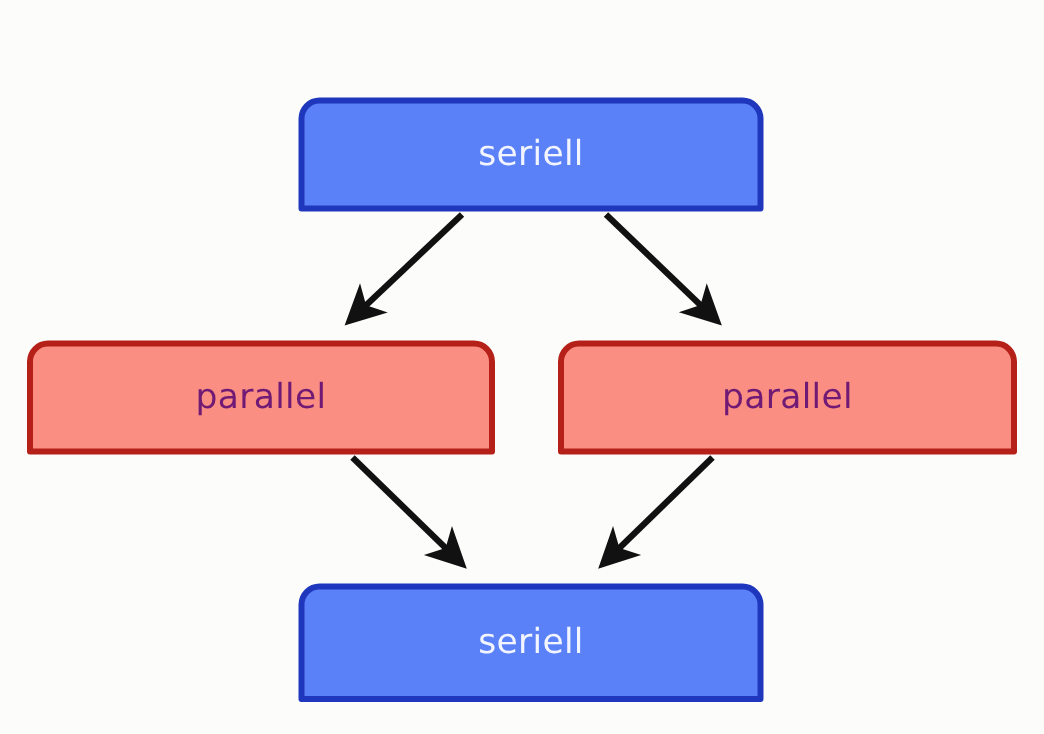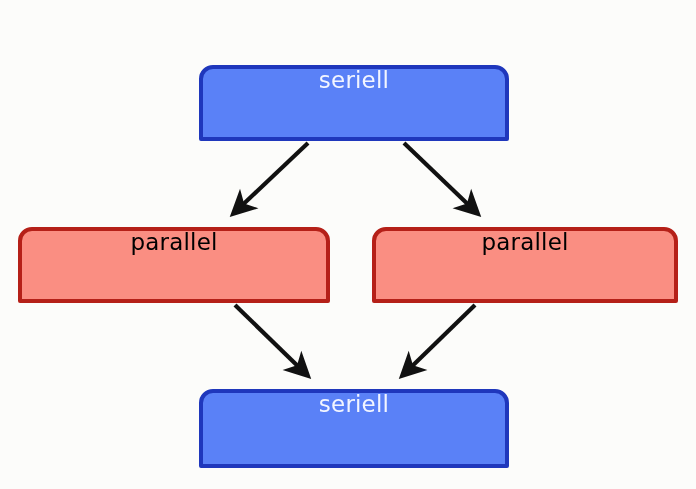--- a/index.html
+++ b/index.html
@@ -24,21 +24,21 @@
     left: 0;
     top: 0;
     width: 696px;
     height: 489px;
     pointer-events: none;
   }
   .node {
     position: absolute;
     box-sizing: border-box;
     display: flex;
-    align-items: flex-start;
+    align-items: center;
     justify-content: center;
     border-style: solid;
     border-width: 4px;
     border-top-left-radius: 14px;
     border-top-right-radius: 14px;
     border-bottom-left-radius: 2px;
     border-bottom-right-radius: 2px;
     z-index: 2;
   }
   .node-label {
@@ -53,21 +53,21 @@
     border-color: #1f37bc;
   }
   .node-seriell .node-label {
     color: #f2f5ff;
   }
   .node-parallel {
     background: #fa8e82;
     border-color: #b52018;
   }
   .node-parallel .node-label {
-    color: #000000;
+    color: #701a75;
   }
   #node-seriell-top {
     left: 199px;
     top: 65px;
     width: 310px;
     height: 76px;
   }
   #node-parallel-left {
     left: 18px;
     top: 227px;

